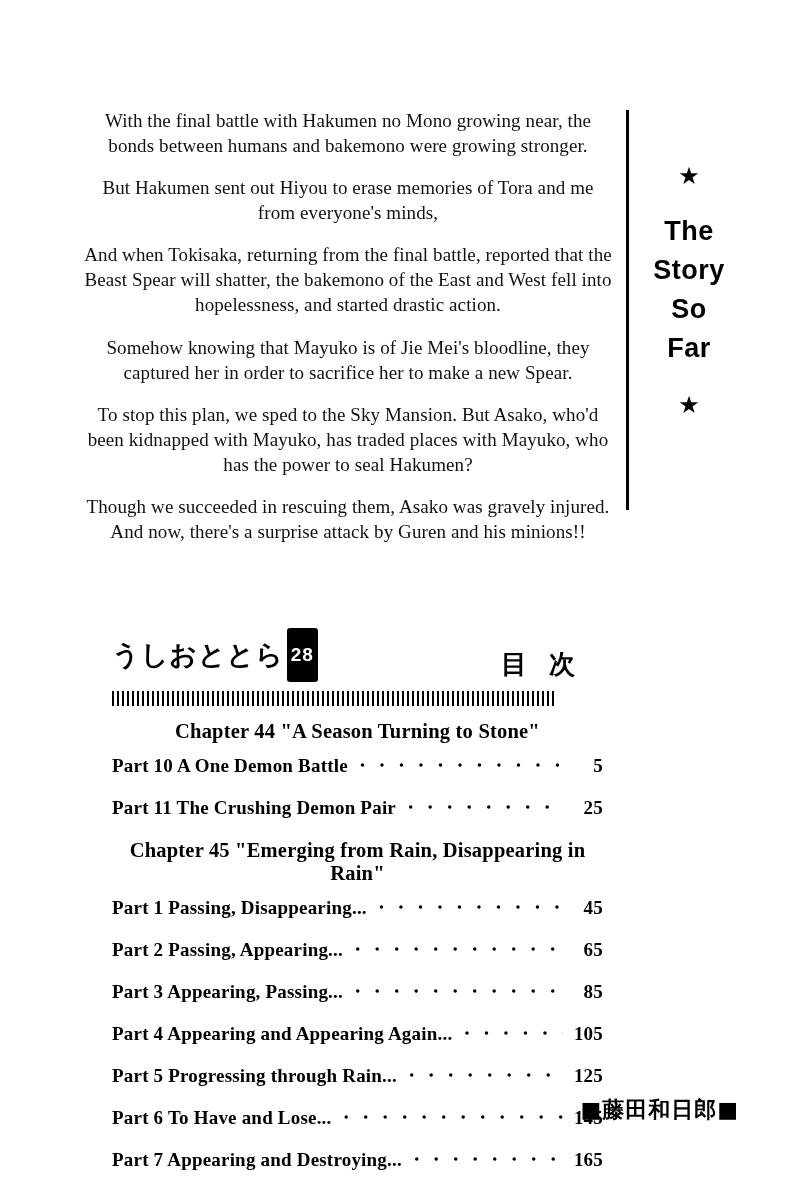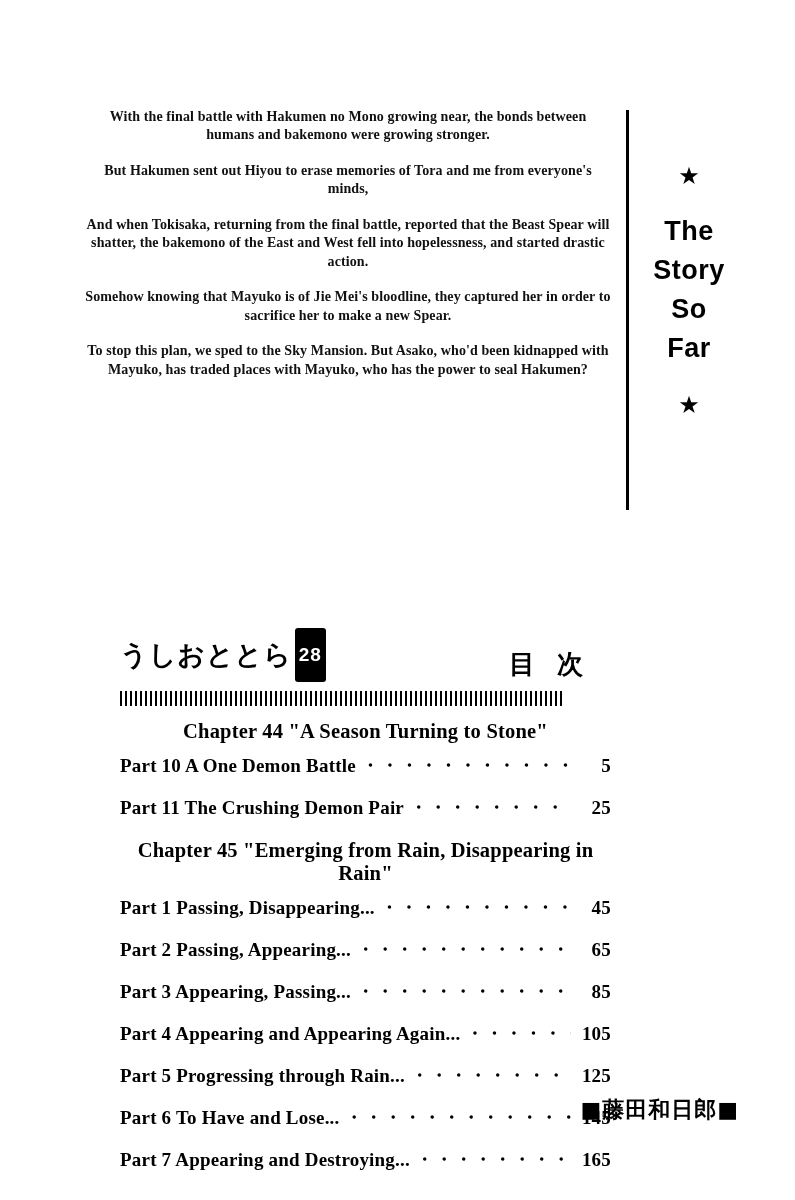--- a/index.html
+++ b/index.html
@@ -27,22 +27,22 @@
     align-items: stretch;
   }
   .story-text {
     width: 612px;
     padding-left: 68px;
     box-sizing: border-box;
   }
   .story-para {
     text-align: center;
     font-family: "Liberation Serif", serif;
-    font-weight: bold;
-    font-size: 14px;
+    font-weight: normal;
+    font-size: 19px;
     line-height: 1.32;
     letter-spacing: 0.1px;
     margin: 0 0 17px 16px;
     color: #111;
   }
   .story-para:last-child { margin-bottom: 0; }
 
   .story-divider {
     width: 3px;
     background: #000;
@@ -72,21 +72,21 @@
     line-height: 1.45;
     text-align: center;
     margin: 24px 0 24px 0;
     letter-spacing: 0.5px;
   }
   .side-title span { display: block; }
 
   
   .toc {
     position: absolute;
-    left: 16px;
+    left: 8px;
     top: 628px;
     width: 651px;
   }
   .toc-head {
     display: flex;
     align-items: flex-end;
     justify-content: space-between;
     padding: 0 56px 0 104px;
   }
   .toc-series {
@@ -180,20 +180,21 @@
 <body>
 
 <div class="story-wrap">
 
   <div class="story-text">
     <p class="story-para">With the final battle with Hakumen no Mono growing near, the bonds between humans and bakemono were growing stronger.</p>
     <p class="story-para">But Hakumen sent out Hiyou to erase memories of Tora and me from everyone's minds,</p>
     <p class="story-para">And when Tokisaka, returning from the final battle, reported that the Beast Spear will shatter, the bakemono of the East and West fell into hopelessness, and started drastic action.</p>
     <p class="story-para">Somehow knowing that Mayuko is of Jie Mei's bloodline, they captured her in order to sacrifice her to make a new Spear.</p>
     <p class="story-para">To stop this plan, we sped to the Sky Mansion. But Asako, who'd been kidnapped with Mayuko, has traded places with Mayuko, who has the power to seal Hakumen?</p>
+    <p class="story-para">Though we succeeded in rescuing them, Asako was gravely injured. And now, there's a surprise attack by Guren and his minions!!</p>
   </div>
 
   <div class="story-divider"></div>
 
   <div class="story-side">
     <div class="star">★</div>
     <div class="side-title">
       <span>The</span>
       <span>Story</span>
       <span>So</span>

